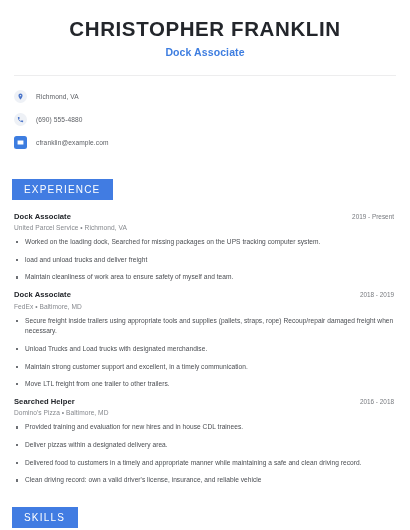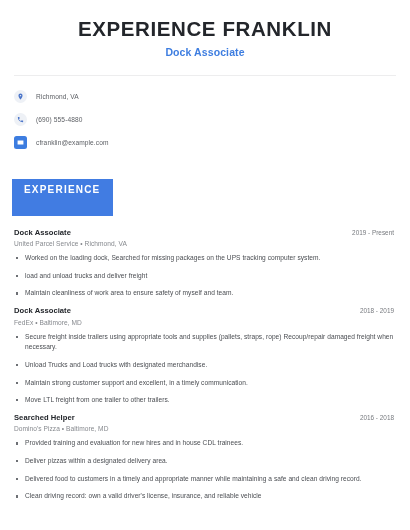--- a/index.html
+++ b/index.html
@@ -79,23 +79,23 @@
     color: #5e6166;
     letter-spacing: 0.1px;
   }
 
   
   .section-badge {
     display: inline-block;
     background: #417ce2;
     color: #ffffff;
     font-size: 10px;
-    font-weight: bold;
+    font-weight: normal;
     letter-spacing: 1.2px;
-    padding: 5px 13px 21px 12px;
+    padding: 5px 13px 5px 12px;
     margin-left: -2px;
   }
   .section-experience { margin-top: 27px; }
   .section-skills { margin-top: 21px; }
 
   
   .jobs { margin-top: 12px; }
   .job { margin-bottom: 7px; }
   .job-head {
     display: flex;
@@ -144,21 +144,21 @@
     height: 2.2px;
     background: #6d7075;
   }
 </style>
 </head>
 <body>
 
 <div class="page">
 
   <div class="header">
-    <div class="name">EXPERIENCE FRANKLIN</div>
+    <div class="name">CHRISTOPHER FRANKLIN</div>
     <div class="job-title">Dock Associate</div>
   </div>
   <hr class="header-rule">
 
   <div class="contact">
     <div class="contact-row">
       <span class="contact-icon">
         <svg width="7" height="7" viewBox="0 0 24 24" fill="#4a74c9">
             <path d="M12 2c-3.9 0-7 3.1-7 7 0 5.2 7 13 7 13s7-7.8 7-13c0-3.9-3.1-7-7-7zm0 9.5A2.5 2.5 0 1 1 12 6.5a2.5 2.5 0 0 1 0 5z"></path>
           </svg>
@@ -225,14 +225,18 @@
           <li>Provided training and evaluation for new hires and in house CDL trainees.</li>
           <li>Deliver pizzas within a designated delivery area.</li>
           <li>Delivered food to customers in a timely and appropriate manner while maintaining a safe and clean driving record.</li>
           <li>Clean driving record: own a valid driver's license, insurance, and reliable vehicle</li>
         </ul>
       </div>
 
     </div>
   </div>
 
+  <div class="section-skills">
+    <span class="section-badge">SKILLS</span>
+    
+  </div>
 
 </div>
 
 </body></html>

